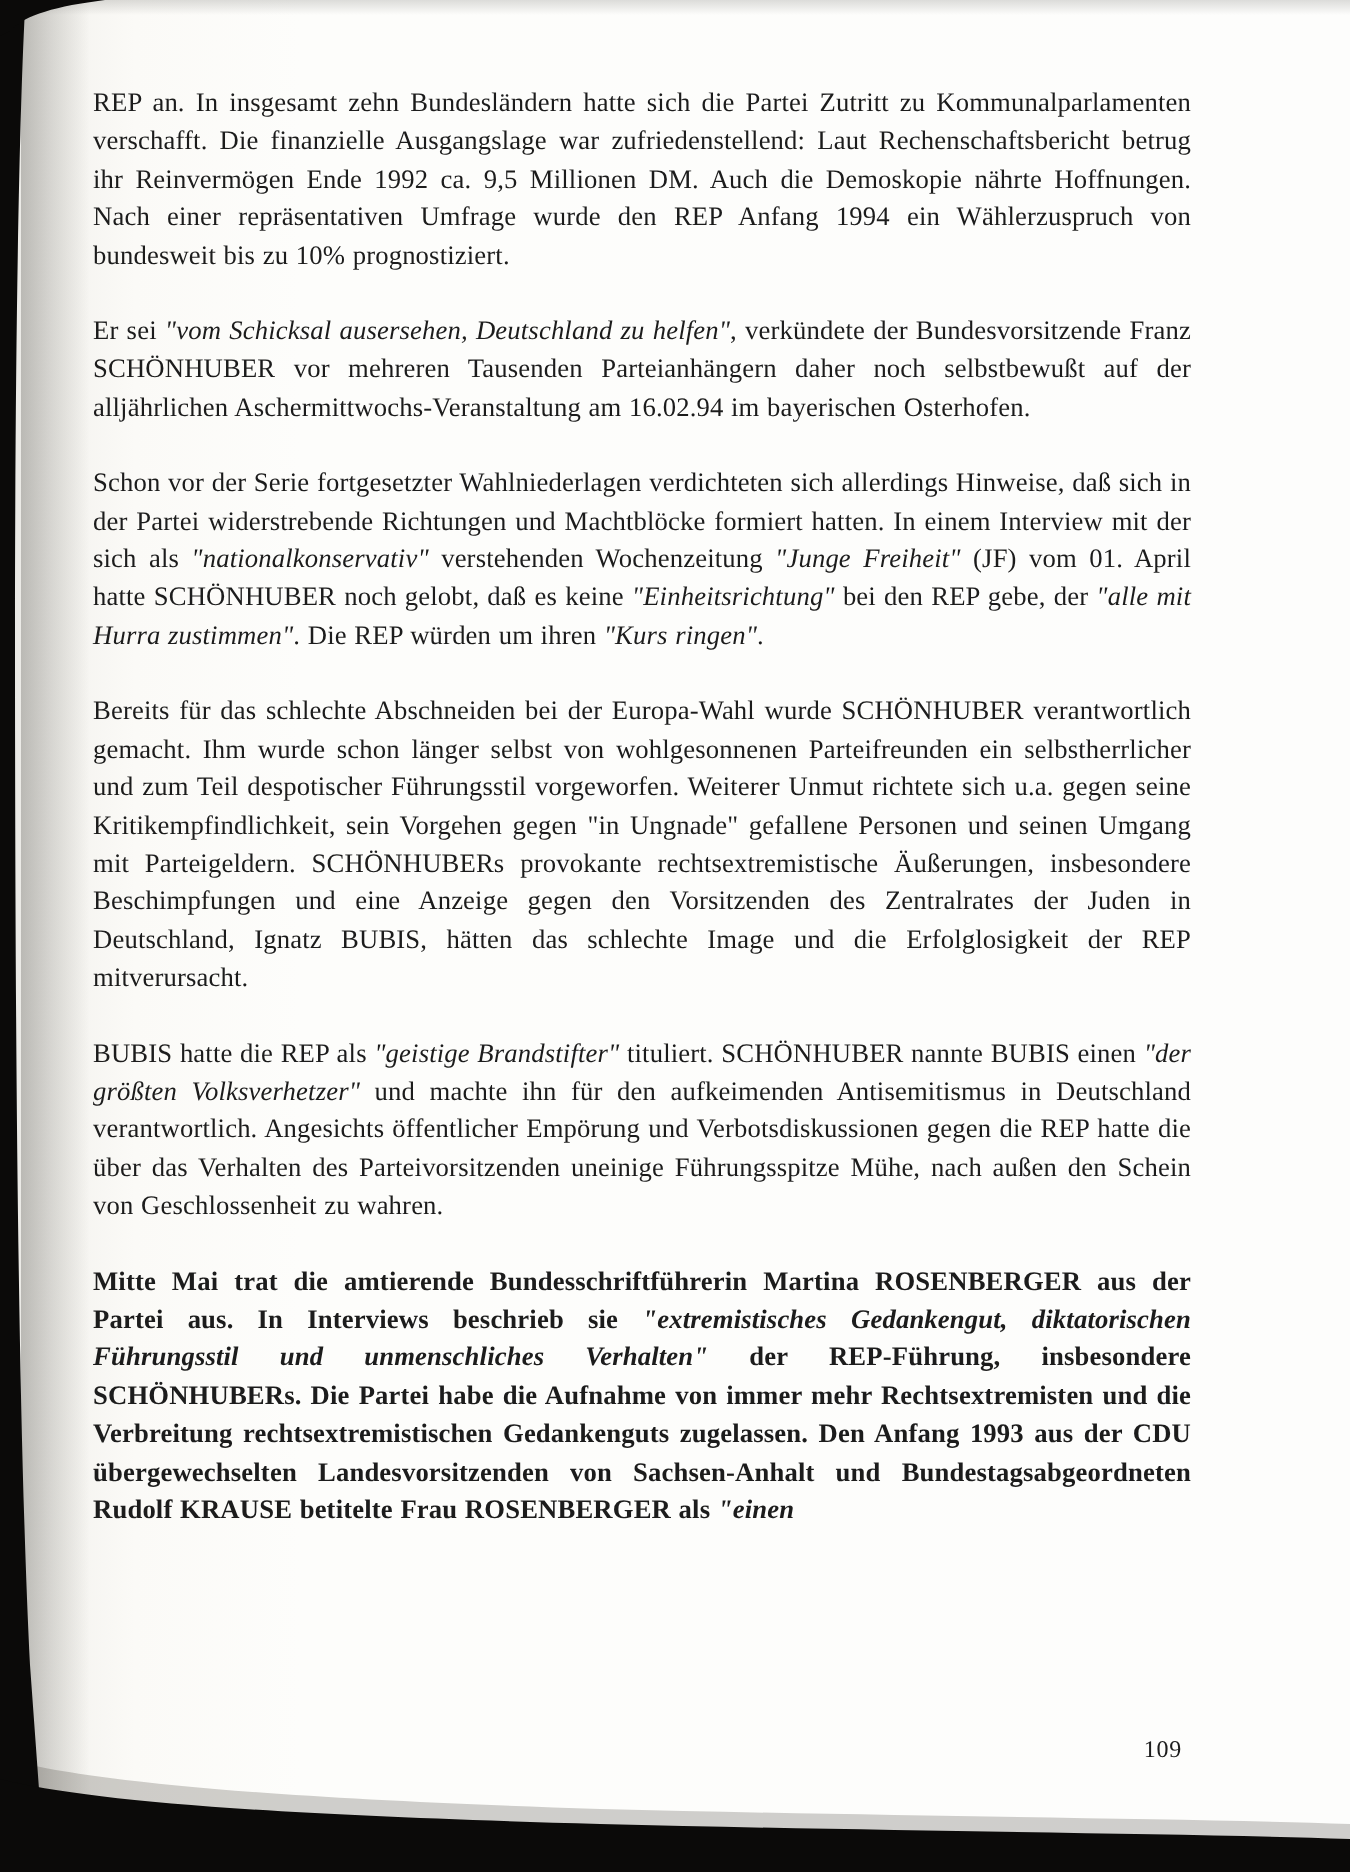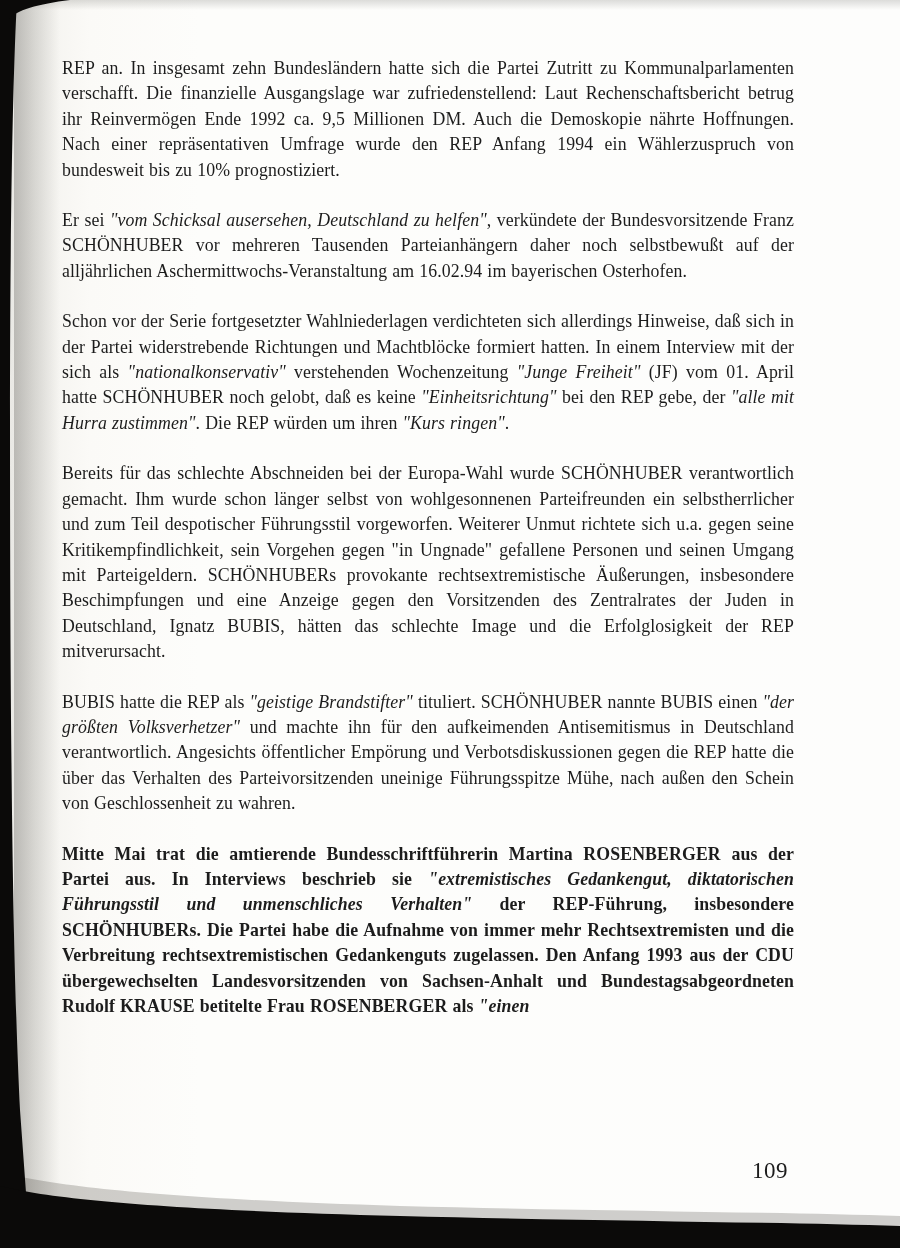--- a/index.html
+++ b/index.html
@@ -39,21 +39,21 @@
     word-spacing: 0.5px;
   }
   .para:last-child { margin-bottom: 0; font-weight: bold; }
   .em {
     font-style: italic;
   }
   .page-number {
     position: absolute;
     right: 112px;
     top: 1158px;
-    font-size: 23px;
+    font-size: 16px;
     letter-spacing: 0.5px;
   }
   .scan-edges {
     position: absolute;
     top: 0; left: 0;
     pointer-events: none;
   }
   .left-gutter-shade {
     position: absolute;
     top: 0; left: 14px;

